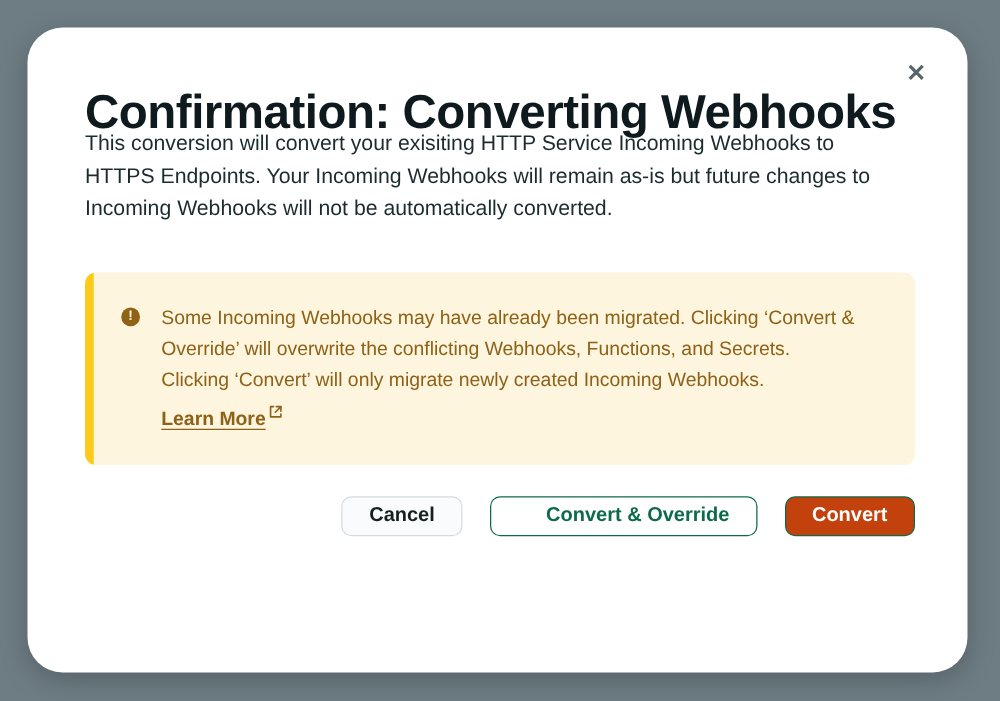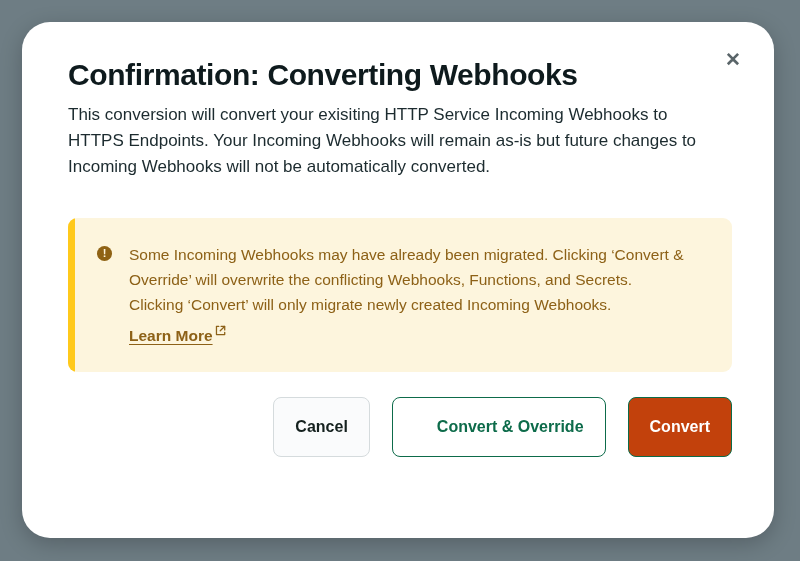--- a/index.html
+++ b/index.html
@@ -50,22 +50,22 @@
     user-select: none;
     background: none;
     border: none;
     padding: 0;
     font-family: "Liberation Sans", sans-serif;
   }
 
   #title {
     position: absolute;
     left: 46px;
-    top: 36px;
-    font-size: 30px;
+    top: 47px;
+    font-size: 38px;
     font-weight: bold;
     letter-spacing: -0.4px;
     color: #0e1a1d;
     margin: 0;
     white-space: nowrap;
   }
 
   #body-text {
     position: absolute;
     left: 46px;
@@ -143,21 +143,21 @@
     top: 375px;
     display: flex;
     align-items: center;
     gap: 22px;
   }
   .btn {
     font-family: "Liberation Sans", sans-serif;
     font-size: 16px;
     font-weight: 600;
     border-radius: 8px;
-    height: 60px;
+    height: 32px;
     padding: 0 21px;
     box-sizing: border-box;
     cursor: pointer;
     white-space: nowrap;
     display: flex;
     align-items: center;
     justify-content: center;
   }
   #cancel-button {
     background: #fafbfc;

